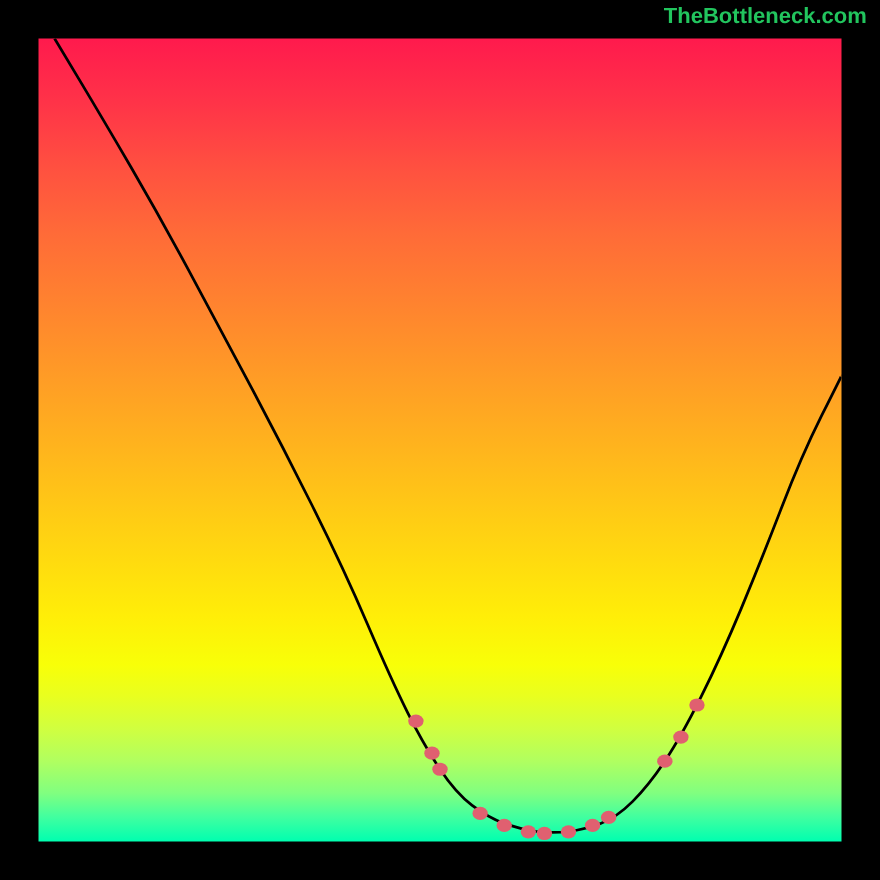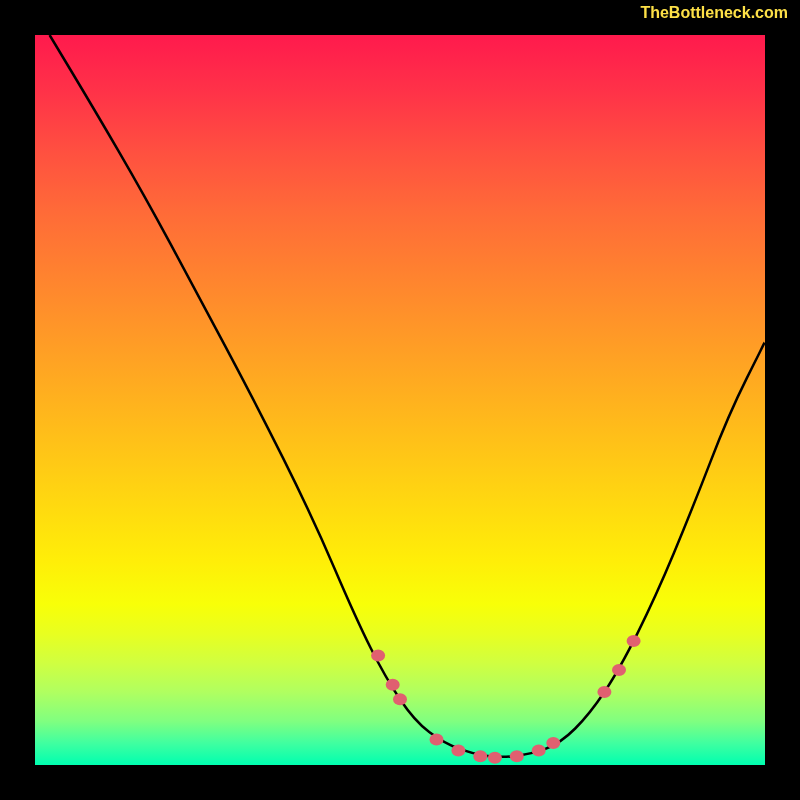--- a/index.html
+++ b/index.html
@@ -8,22 +8,22 @@
     height: 800px;
     background: #000;
     position: relative;
     overflow: hidden;
     font-family: Arial, sans-serif;
   }
   .watermark {
     position: absolute;
     top: 4px;
     right: 12px;
-    color: #fde047;
-    font-size: 16px;
+    color: #22c55e;
+    font-size: 20px;
     font-weight: bold;
     z-index: 10;
   }
   .plot-area {
     position: absolute;
     left: 35px;
     top: 35px;
     width: 730px;
     height: 730px;
   }

